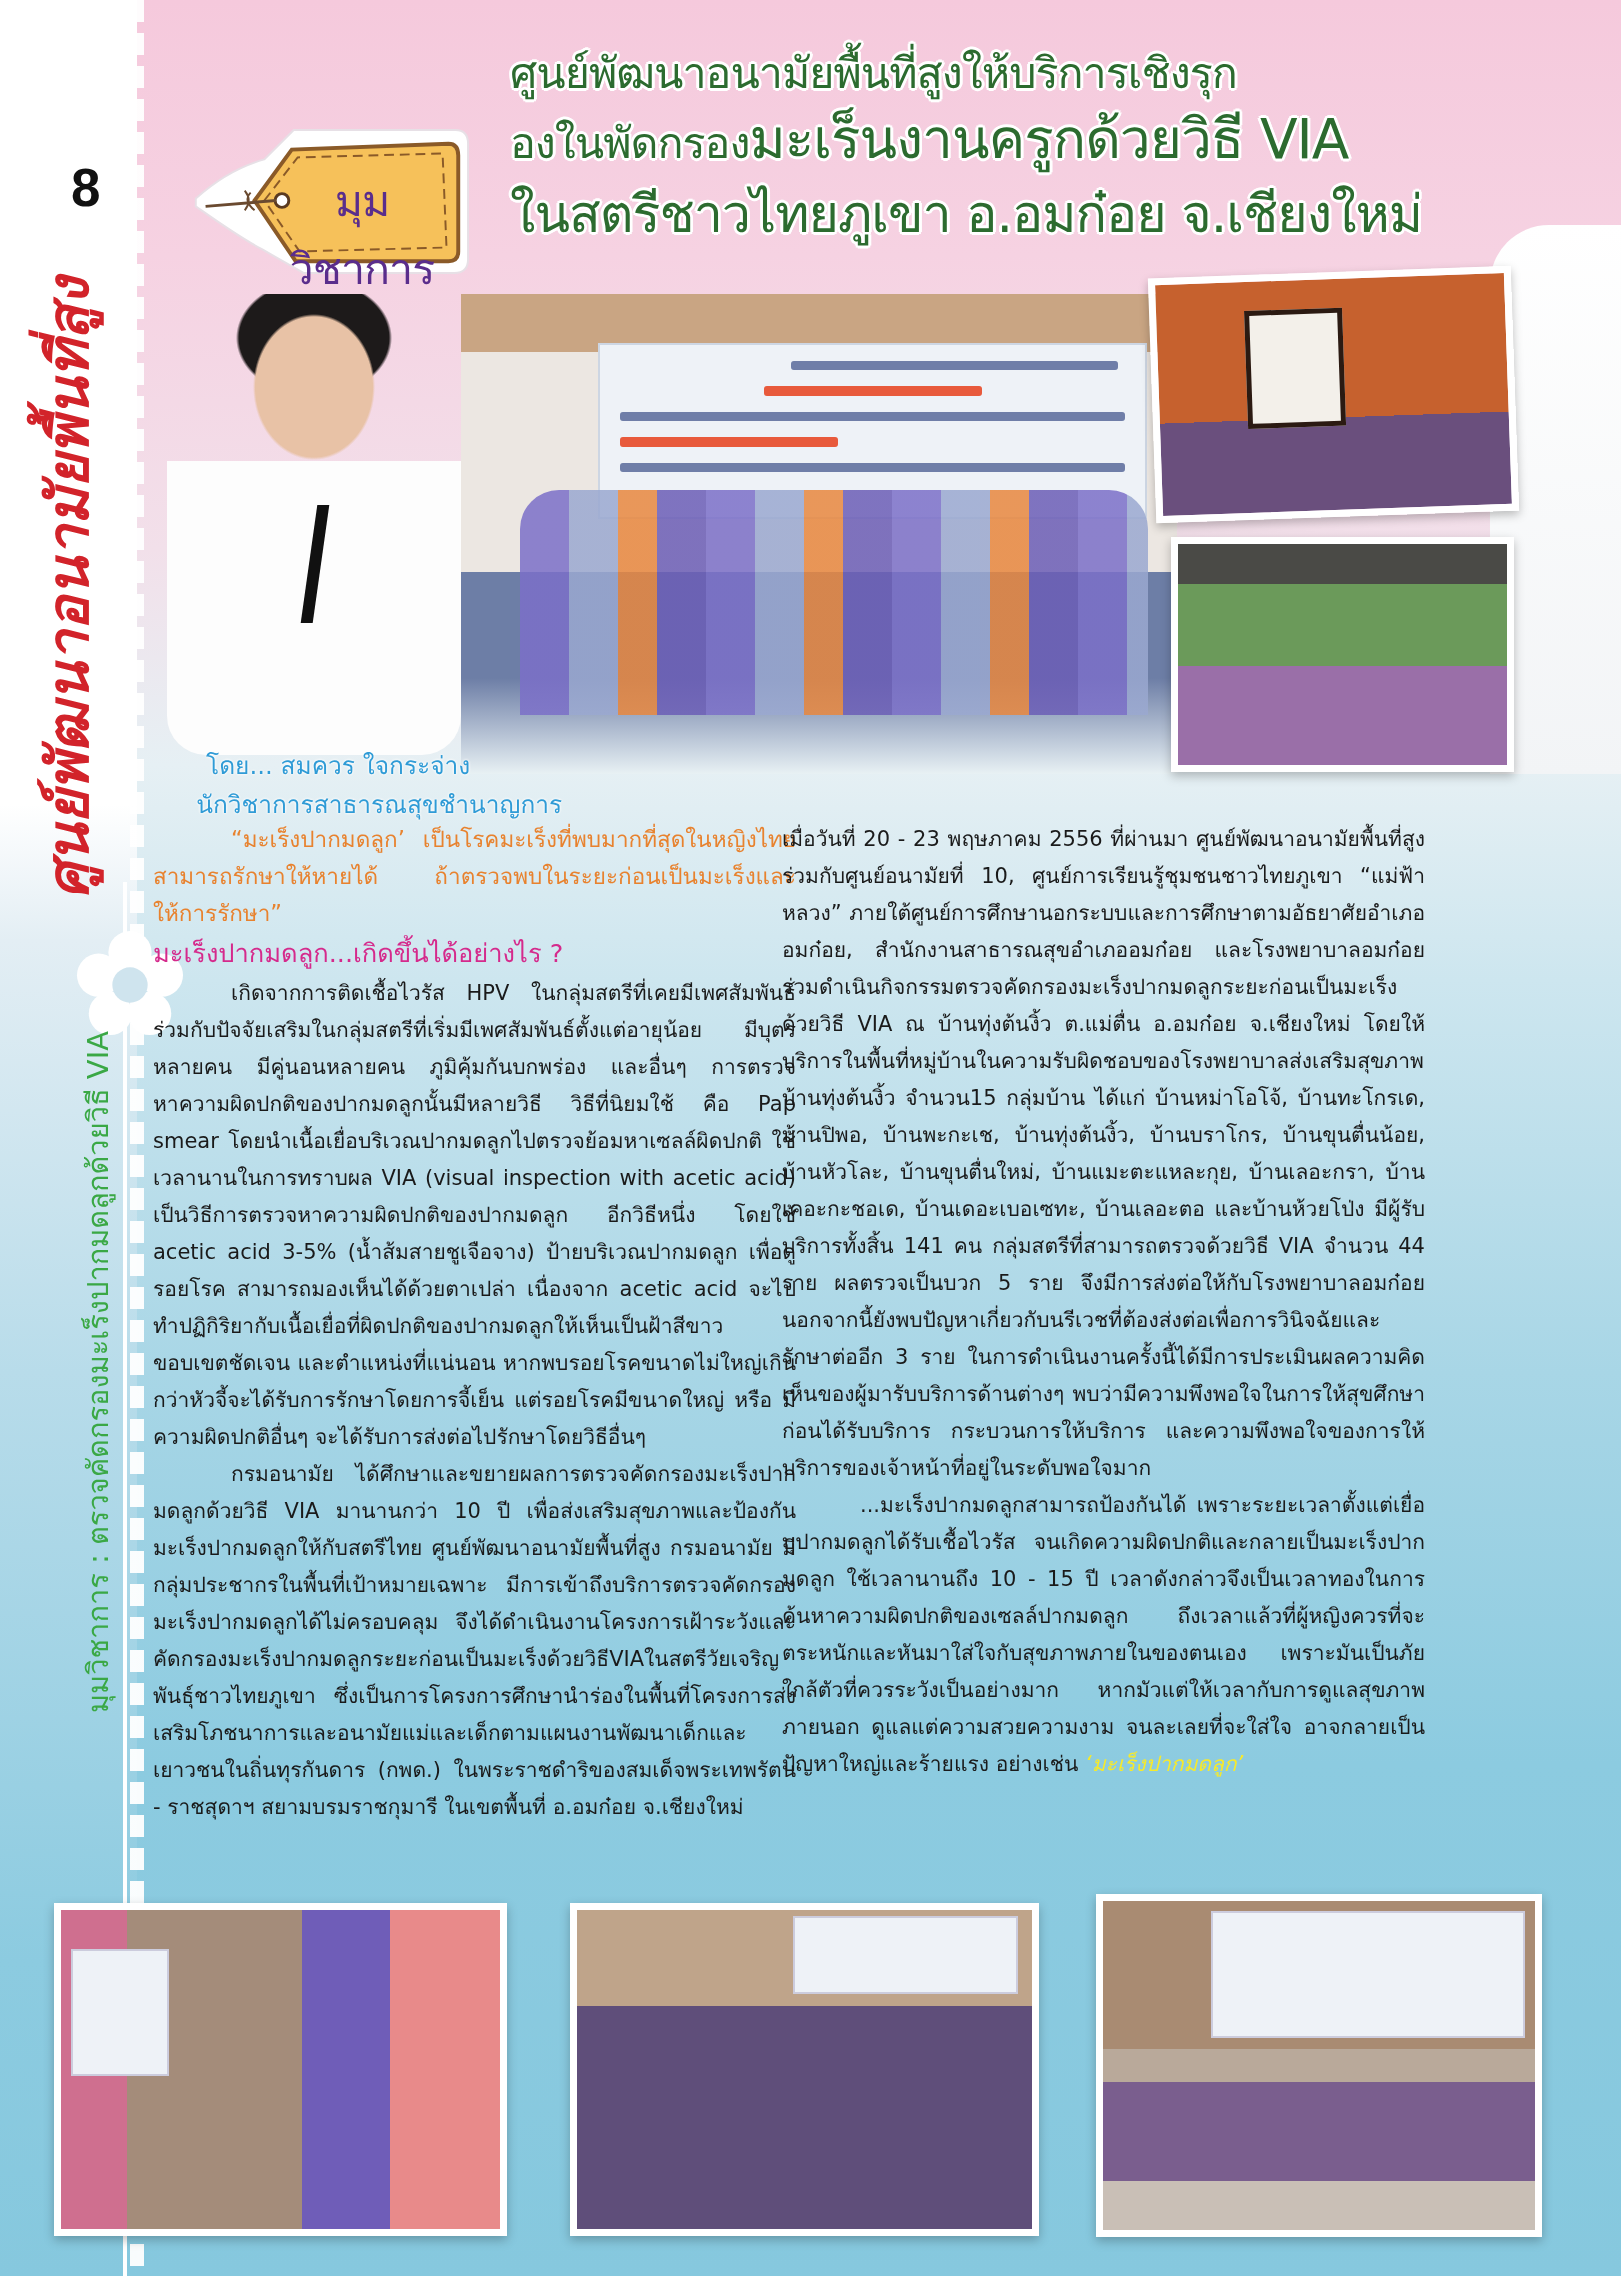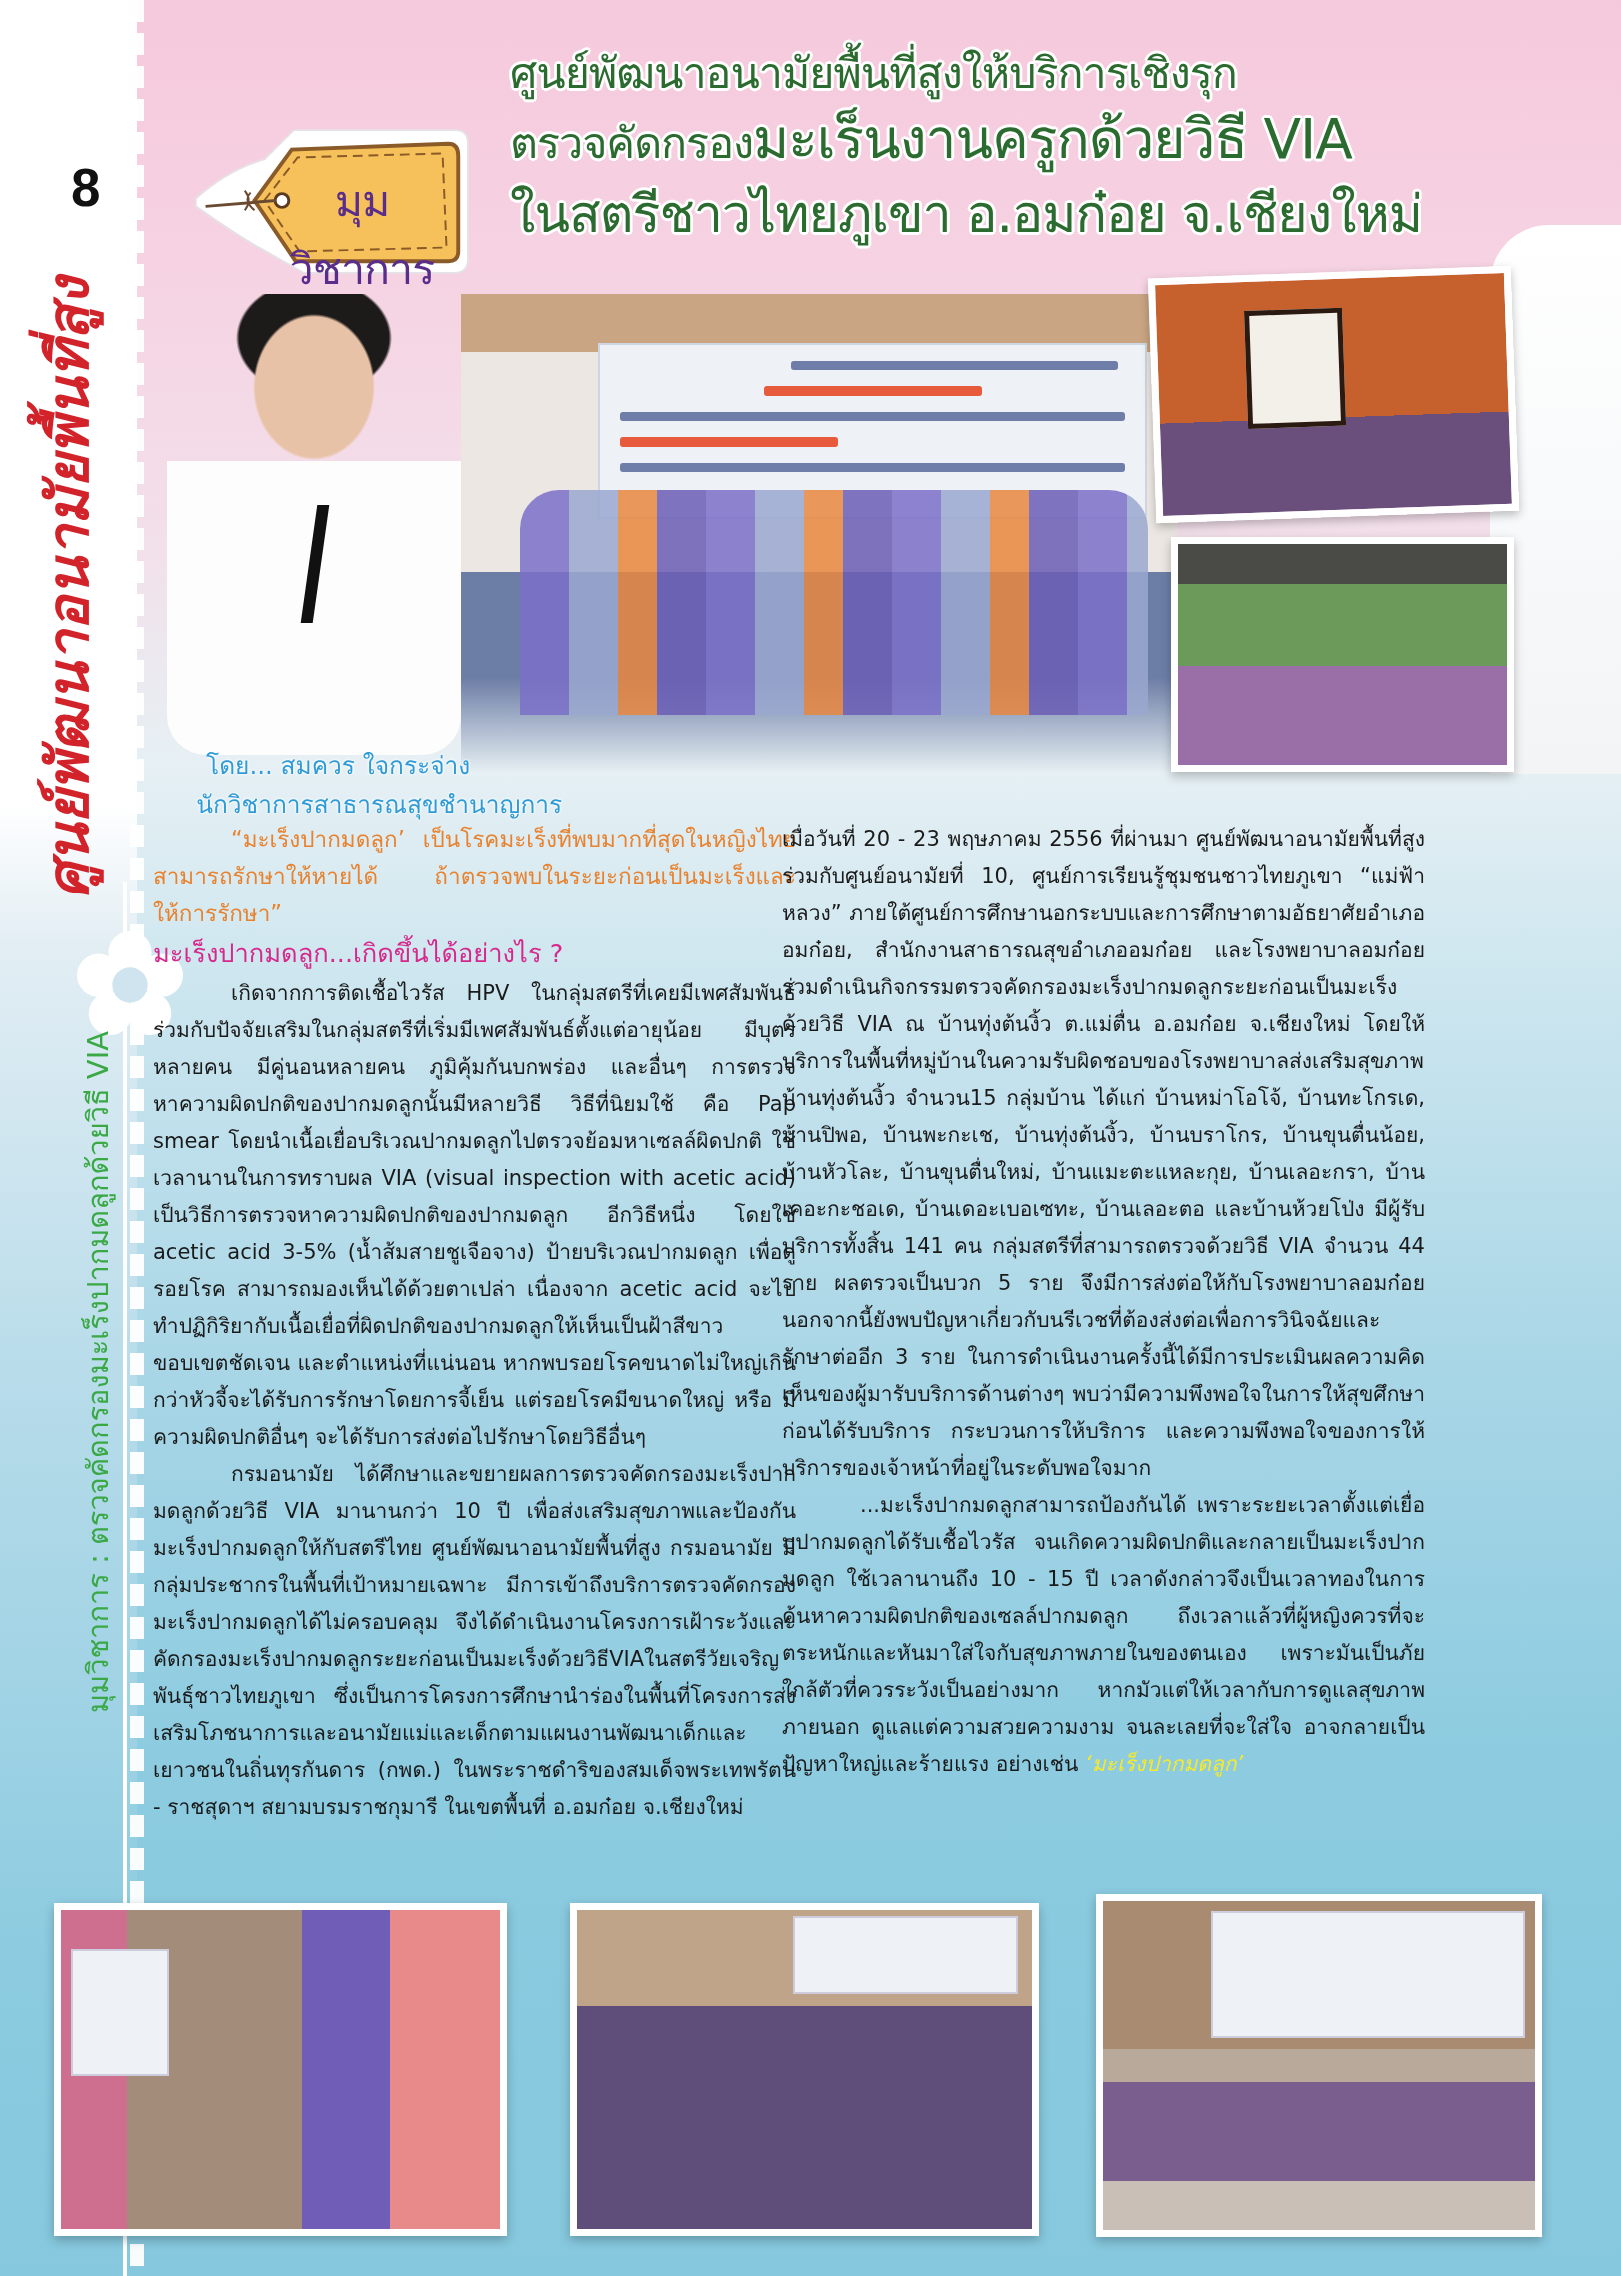--- a/index.html
+++ b/index.html
@@ -192,21 +192,21 @@
     <path d="M80 80 L 114 36 L 262 32 L 266 128 L 116 132 Z" fill="none" stroke="#8a5a28" stroke-width="2" stroke-dasharray="10 6"></path>
     <circle cx="98" cy="80" r="7" fill="#fff" stroke="#5a3a20" stroke-width="3"></circle>
     <path d="M20 86 L 92 80" stroke="#6a4a30" stroke-width="3" fill="none"></path>
     <path d="M60 70 q 8 10 0 20 M 66 72 q -8 8 4 18" stroke="#6a4a30" stroke-width="2" fill="none"></path>
   </svg>
   <div class="tag-label">มุมวิชาการ</div>
 </div>
 
 <div class="title">
   <div class="t1">ศูนย์พัฒนาอนามัยพื้นที่สูงให้บริการเชิงรุก</div>
-  <div class="t2"><span class="small">ตรวจคัดกรอง</span><span>มะเร็นงานครูกด้วยวิธี VIA</span></div>
+  <div class="t2"><span class="small">องในพัดกรอง</span><span>มะเร็นงานครูกด้วยวิธี VIA</span></div>
   <div class="t3">ในสตรีชาวไทยภูเขา อ.อมก๋อย จ.เชียงใหม่</div>
 </div>
 
 <div class="vert-red">
   <span>ศูนย์พัฒนาอนามัยพื้นที่สูง</span>
 </div>
 
 <svg class="flower" viewBox="0 0 110 110">
   <g fill="#ffffff">
     <circle cx="55" cy="22" r="22"></circle>

